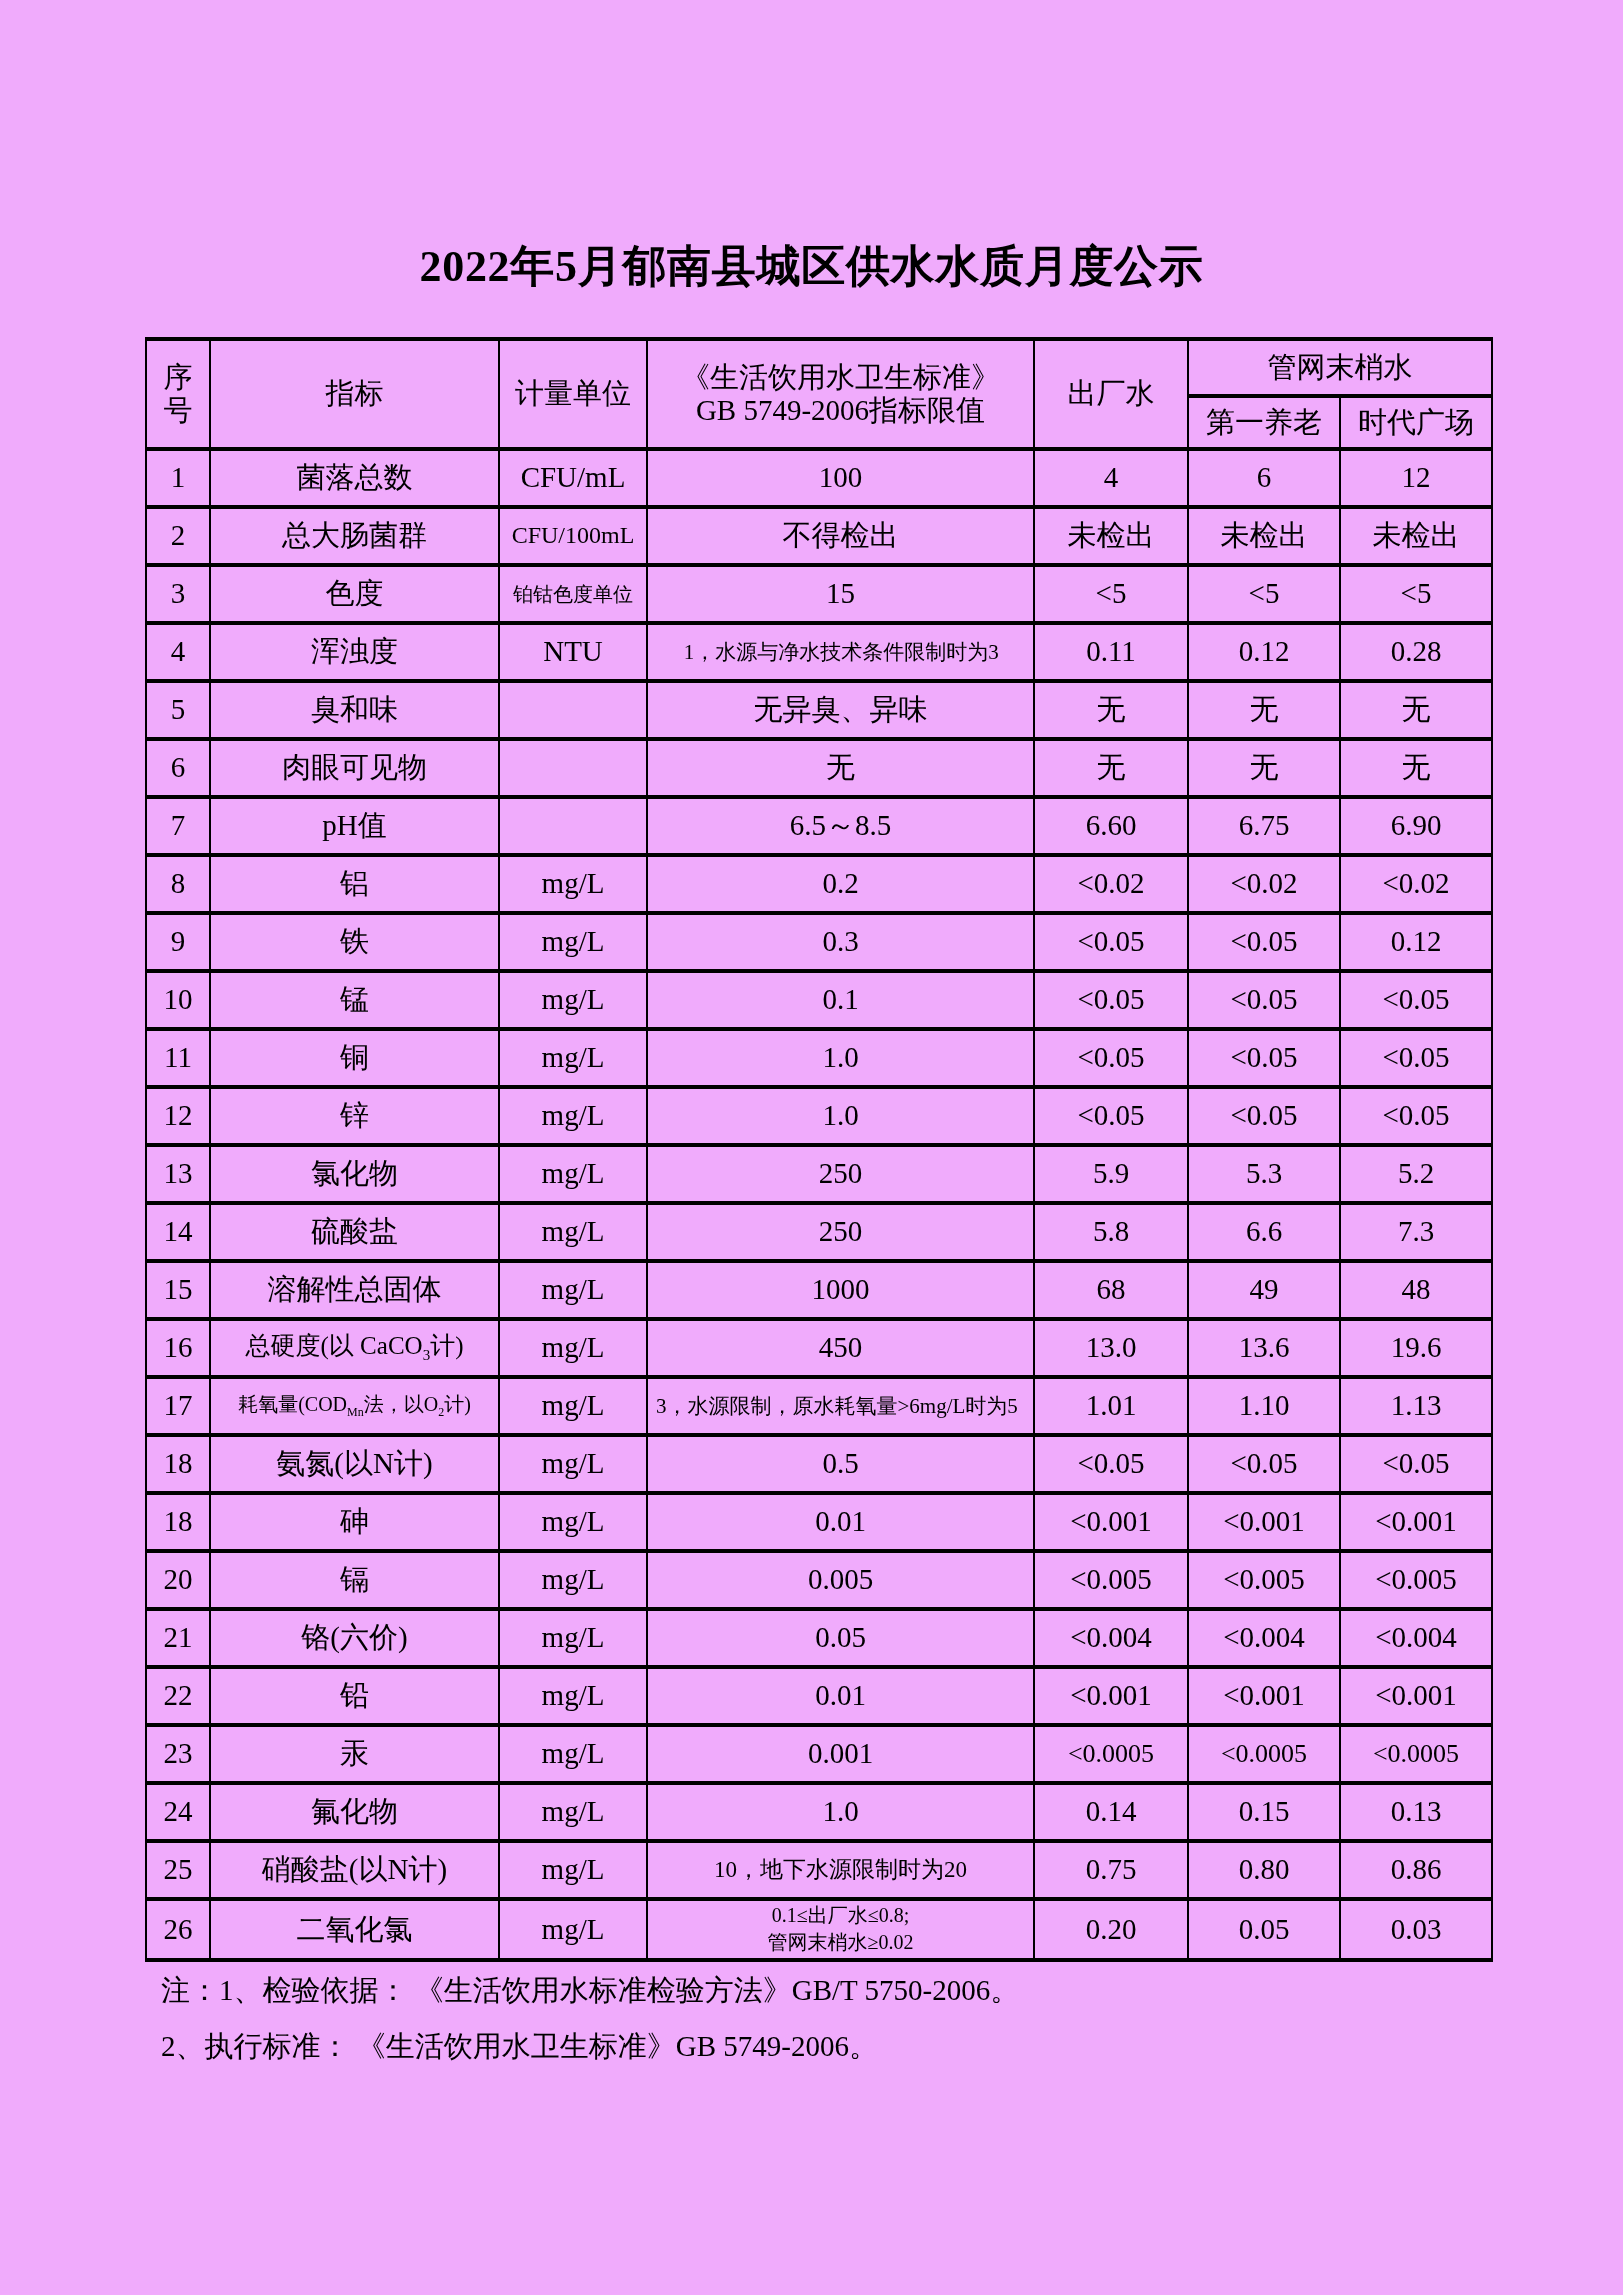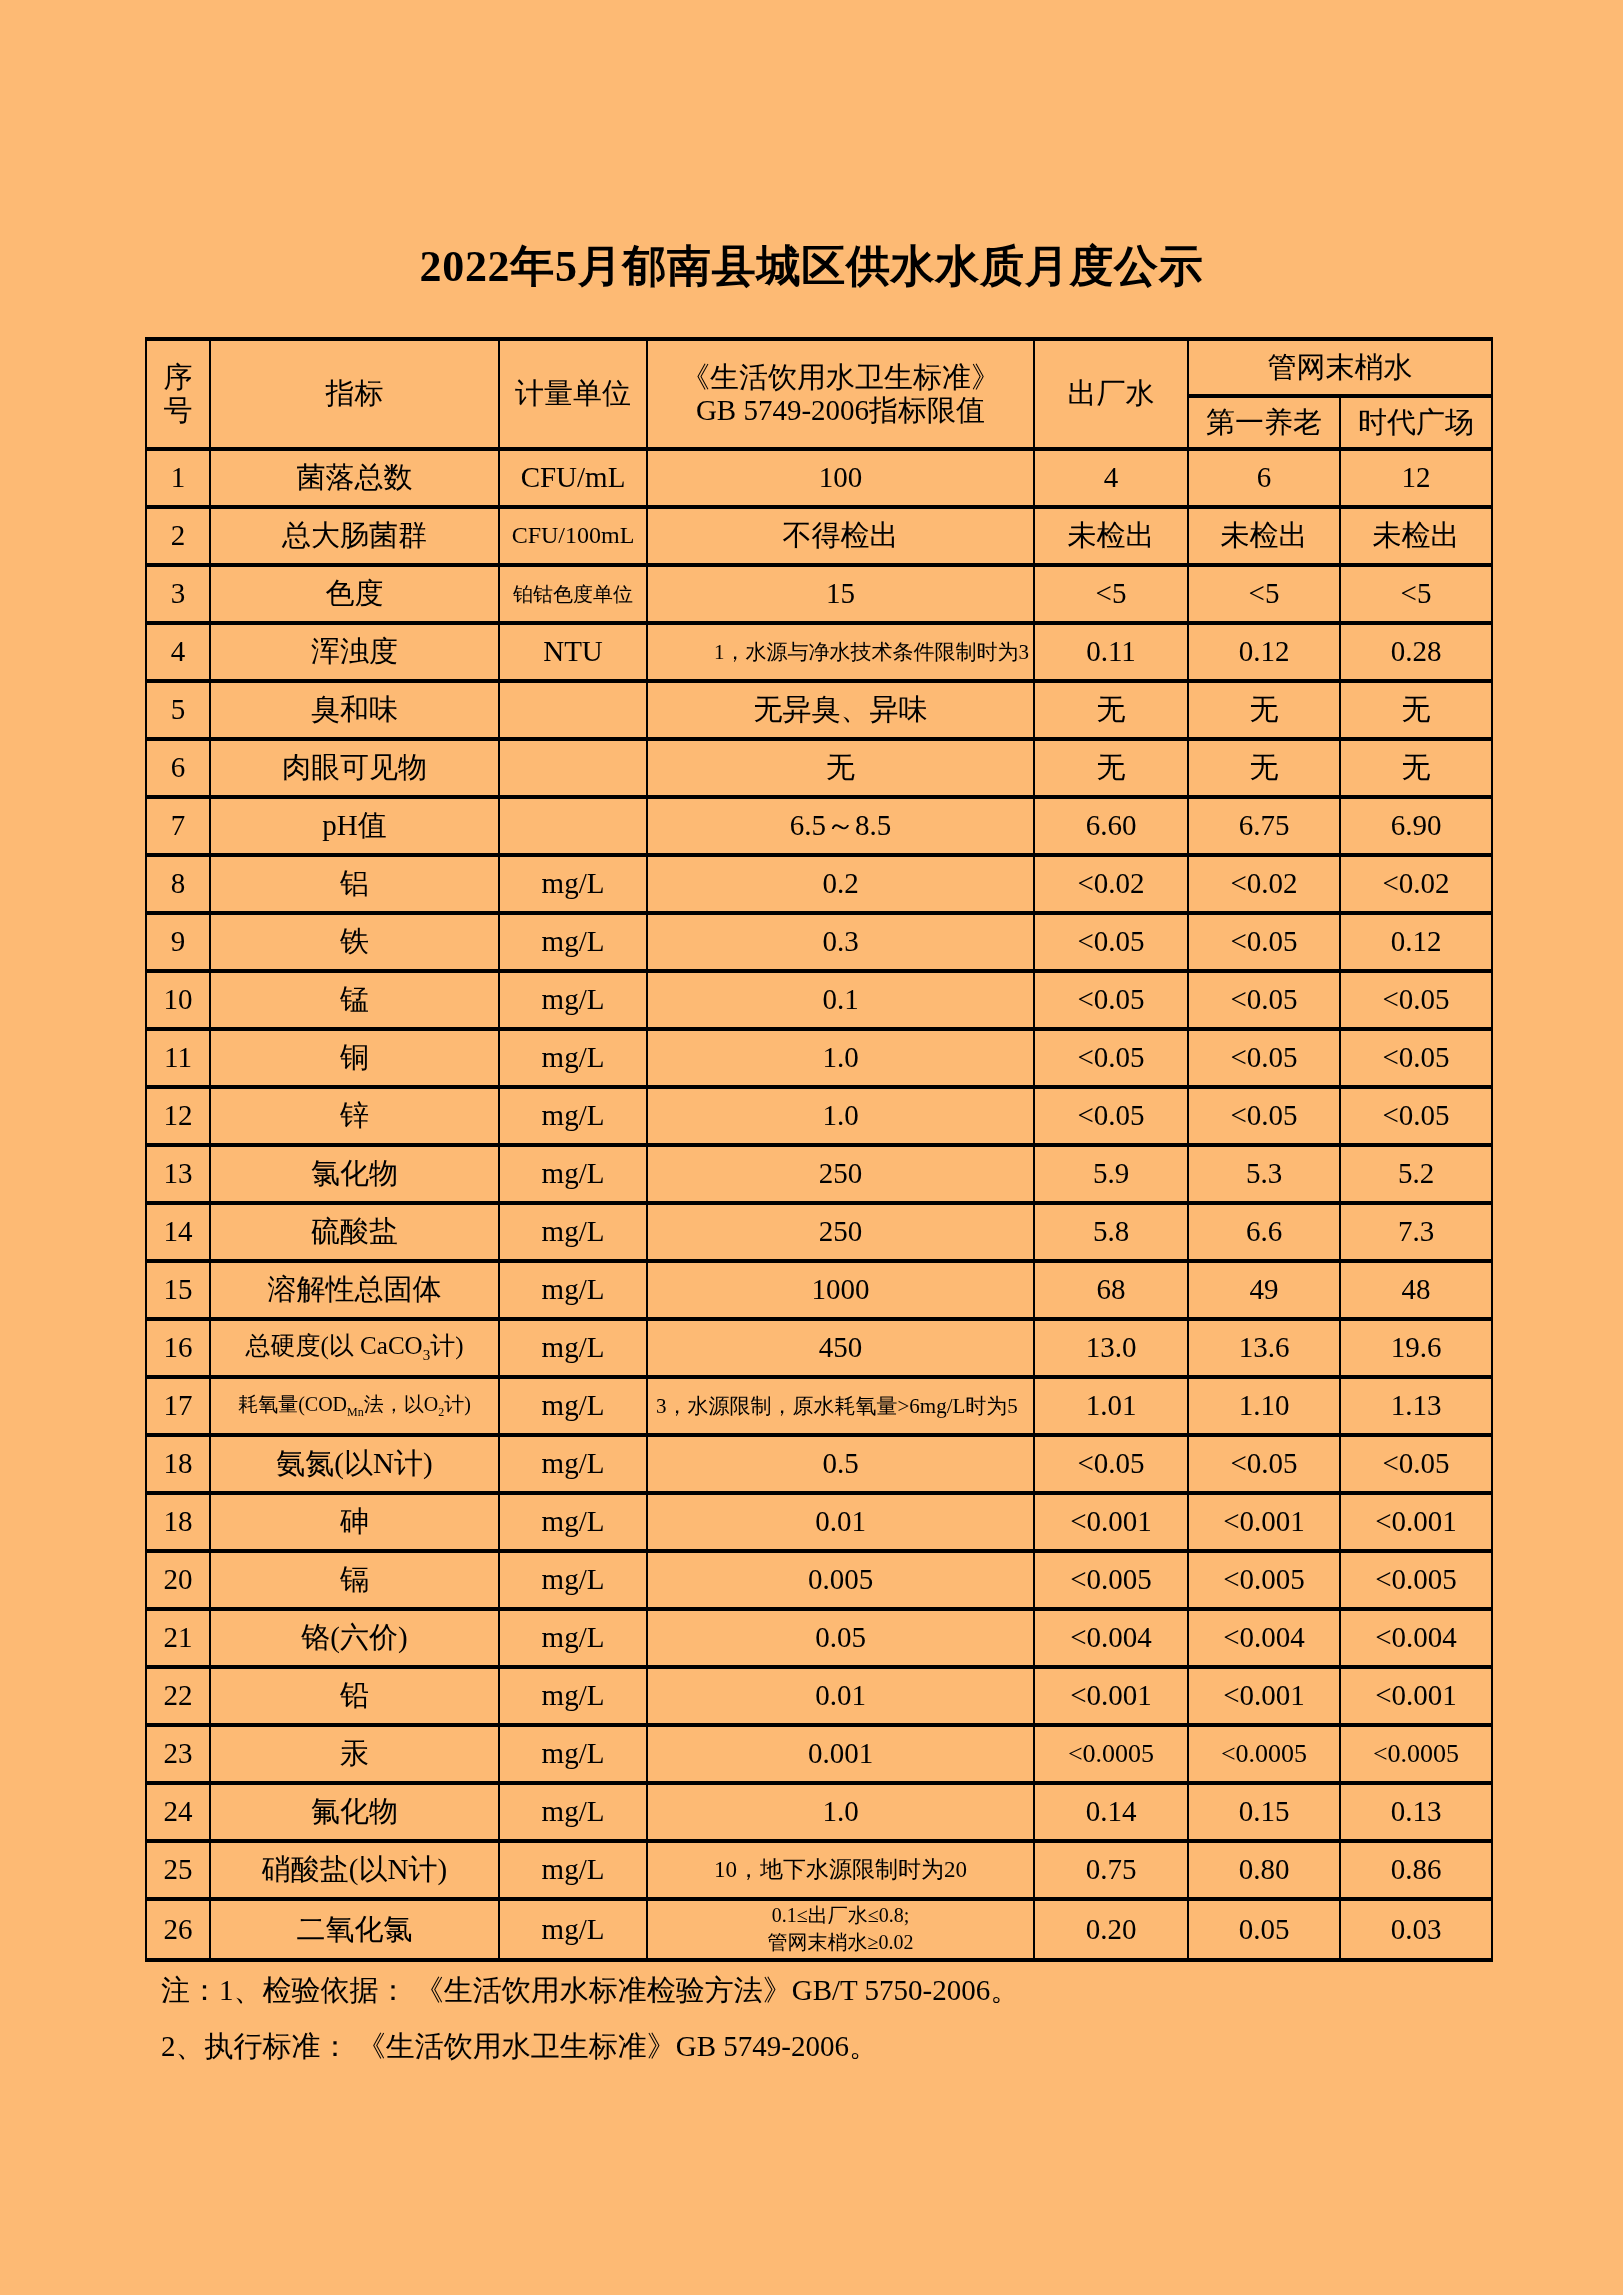--- a/index.html
+++ b/index.html
@@ -8,21 +8,21 @@
     background: #ffffff;
     width: 1623px;
     height: 2295px;
     font-family: "Liberation Serif", "DejaVu Serif", serif;
     color: #000000;
   }
   .page {
     position: relative;
     width: 1623px;
     height: 2295px;
-    background: #fdba74;
+    background: #f0abfc;
     overflow: hidden;
   }
   .title {
     position: absolute;
     top: 237px;
     left: 0;
     width: 100%;
     text-align: center;
     font-size: 44px;
     font-weight: bold;
@@ -54,21 +54,21 @@
   thead tr.h2 { height: 53px; }
   tbody tr { height: 58px; }
 
   td.indicator { text-align: left; padding-left: 6.8px; }
 
   .limit-2line div { text-align: center; }
 
   
   tbody tr:nth-child(2) td.unit { font-size: 24px; margin-left: 40px; }
   tbody tr:nth-child(3) td.unit { font-size: 20px; }
-  tbody tr:nth-child(4) td.limit { font-size: 21px; text-align: right; padding-left: 5.5px; margin-left: 48px; }
+  tbody tr:nth-child(4) td.limit { font-size: 21px; text-align: center; padding-left: 5.5px; margin-left: 48px; }
   tbody tr:nth-child(16) td.indicator { font-size: 25px; }
   tbody tr:nth-child(17) td.indicator { font-size: 20px; }
   tbody tr:nth-child(17) td.limit { font-size: 21px; text-align: left; padding-left: 8px; line-height: 1.25; }
   tbody tr:nth-child(23) td.factory,
   tbody tr:nth-child(23) td.point1,
   tbody tr:nth-child(23) td.point2 { font-size: 26px; padding-left: 1.4px; padding-right: 1.4px; }
   tbody tr:nth-child(25) td.limit { font-size: 23px; }
   tbody tr:nth-child(26) td.limit { font-size: 20px; line-height: 1.35; }
 
   sub { font-size: 60%; }

